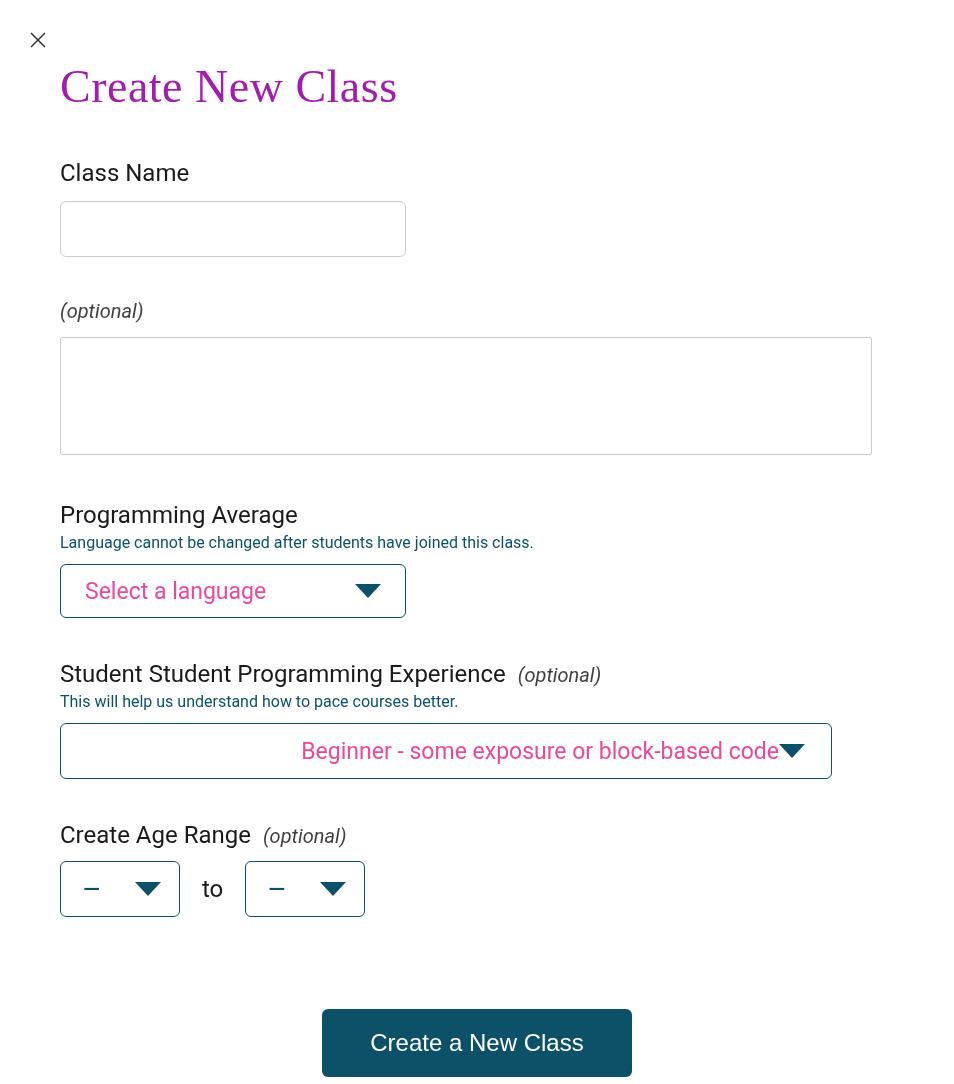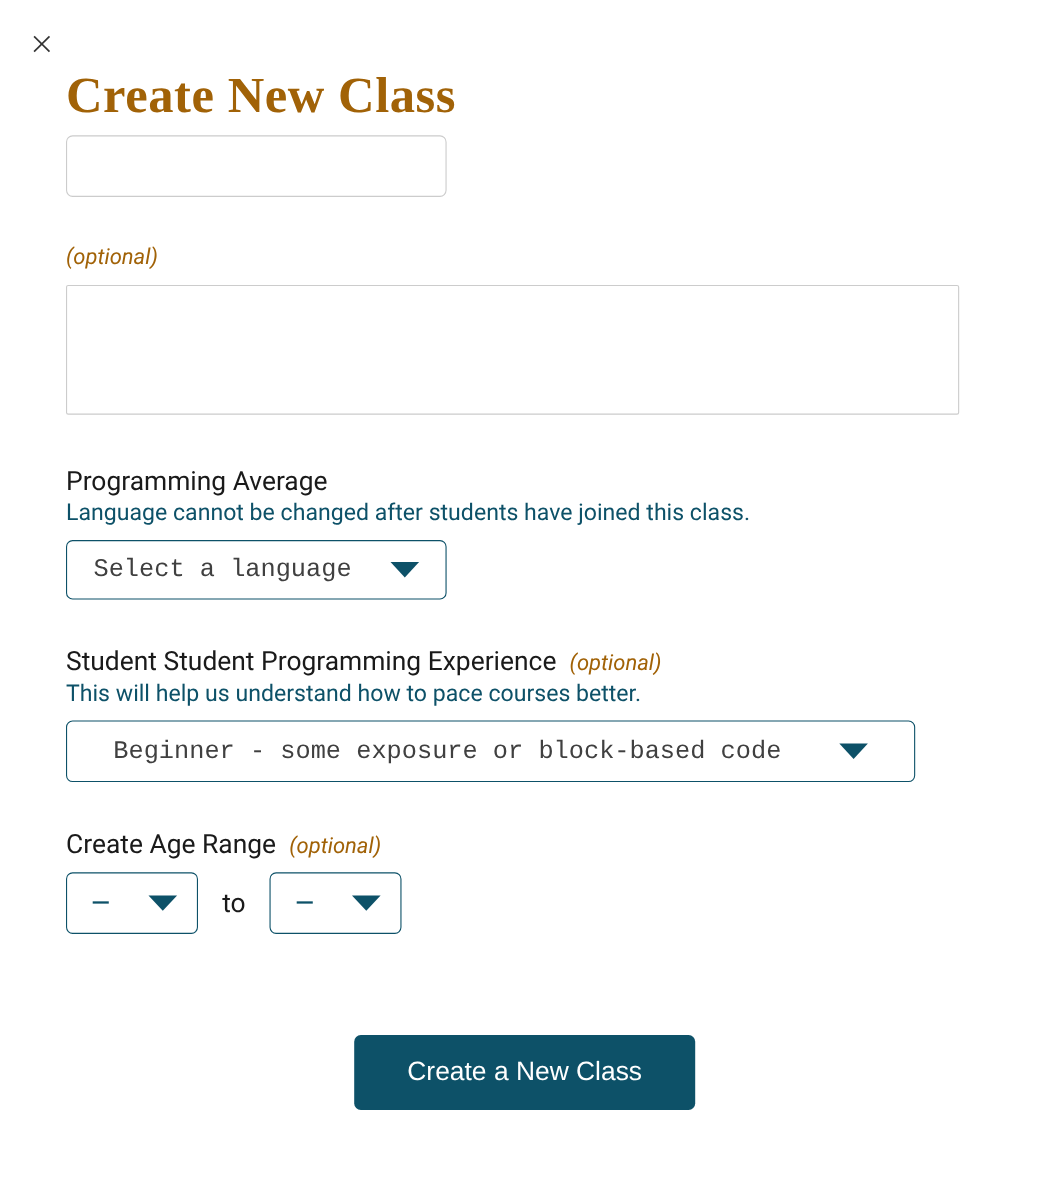--- a/index.html
+++ b/index.html
@@ -28,45 +28,46 @@
       font-size: 22px;
       font-weight: 300;
       color: #333;
     }
     .container {
       padding: 60px 60px 40px 60px;
     }
     h1 {
       font-family: Georgia, "Times New Roman", serif;
       font-size: 46px;
-      font-weight: 700;
-      color: #a16207;
+      font-weight: 400;
+      color: #a21caf;
+      margin-bottom: 46px;
       letter-spacing: 0.5px;
     }
     .form-group {
       margin-bottom: 42px;
     }
     .label-row {
       display: flex;
       align-items: baseline;
       gap: 12px;
       margin-bottom: 4px;
     }
     .label {
       font-size: 24px;
       font-weight: 400;
       color: #1a1a1a;
     }
     .optional {
       font-size: 20px;
       font-style: italic;
-      color: #a16207;
+      color: #404040;
     }
     .hint {
-      font-size: 21px;
+      font-size: 16px;
       color: #0d5168;
       margin-top: 2px;
       margin-bottom: 12px;
     }
     .text-input {
       width: 346px;
       height: 56px;
       border: 1px solid #ccc;
       border-radius: 6px;
       padding: 10px 14px;
@@ -96,26 +97,26 @@
       cursor: pointer;
       background: #fff;
     }
     .select-box.lang {
       width: 346px;
       height: 54px;
     }
     .select-box.exp {
       width: 772px;
       height: 56px;
-      padding: 12px 42px;
+      padding: 12px 26px;
+      justify-content: flex-end;
     }
     .select-text {
       font-size: 23px;
-      color: #404040;
-      font-family: Liberation Mono, monospace;
+      color: #ec4899;
     }
     .caret-down {
       width: 0;
       height: 0;
       border-left: 13px solid transparent;
       border-right: 13px solid transparent;
       border-top: 14px solid #0d5168;
     }
     .age-row {
       display: flex;
@@ -160,20 +161,23 @@
   <svg width="16" height="16" viewBox="0 0 16 16">
     <line x1="1" y1="1" x2="15" y2="15" stroke="#333" stroke-width="1.5"></line>
     <line x1="15" y1="1" x2="1" y2="15" stroke="#333" stroke-width="1.5"></line>
   </svg>
 </div>
 
 <div class="container">
   <h1>Create New Class</h1>
 
   <div class="form-group">
+    <div class="label-row">
+      <span class="label">Class Name</span>
+    </div>
     <input type="text" class="text-input" value="" style="">
   </div>
 
   <div class="form-group">
     <div class="label-row">
       <span class="optional">(optional)</span>
     </div>
     <textarea class="textarea-input" style=""></textarea>
   </div>
 

